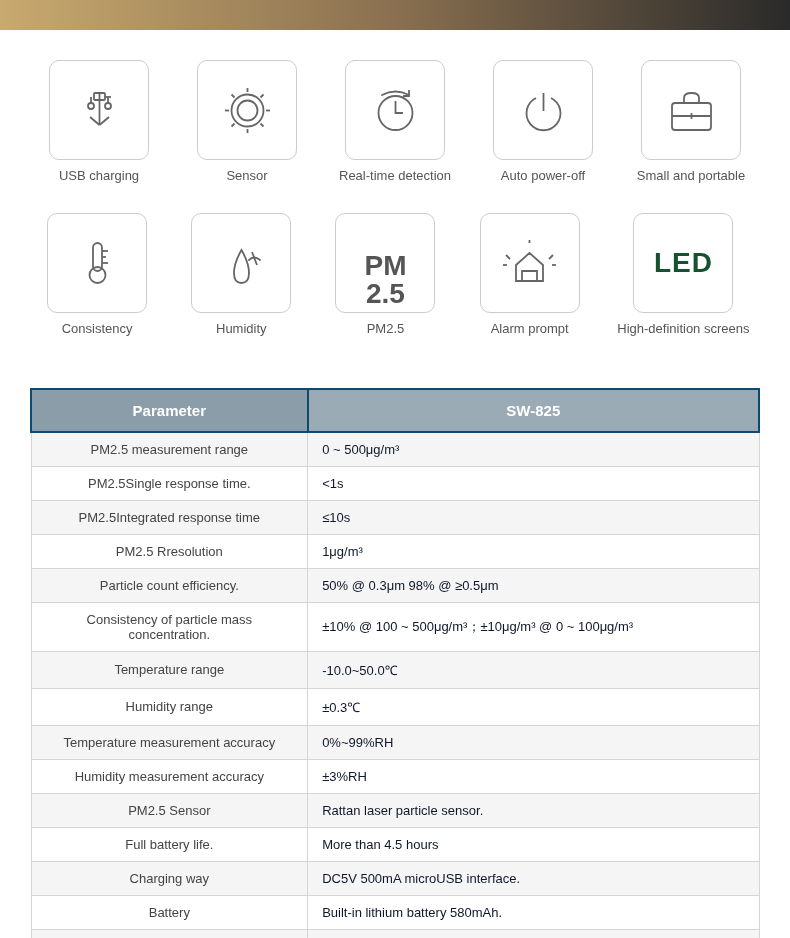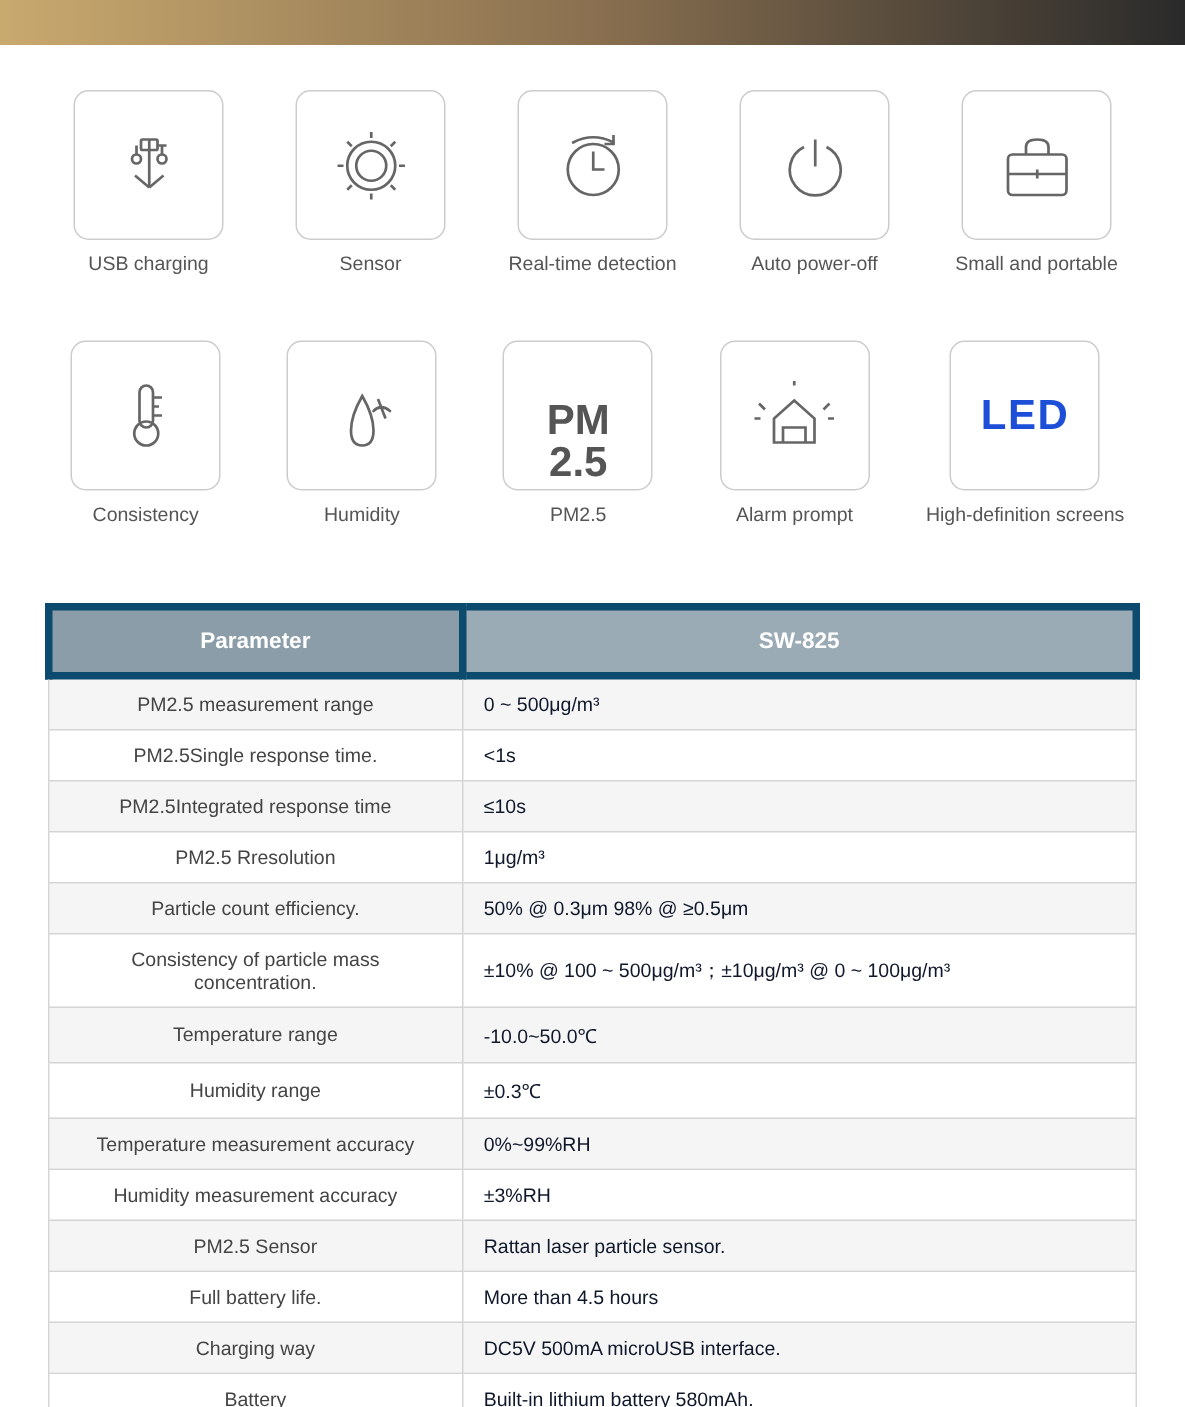--- a/index.html
+++ b/index.html
@@ -14,21 +14,21 @@
     .top-banner {
       width: 100%;
       height: 30px;
       background: linear-gradient(to right, #c8a96e, #8a7050, #2a2a2a);
     }
 
     .features-section {
       padding: 30px 40px 20px 40px;
       display: flex;
       flex-direction: column;
-      gap: 22px;
+      gap: 8px;
     }
 
     .features-row {
       display: flex;
       justify-content: center;
       gap: 30px;
       align-items: flex-start;
     }
 
     .feature-item {
@@ -70,21 +70,21 @@
       font-weight: bold;
       color: #555;
       line-height: 1;
       text-align: center;
       margin-top: 34px;
     }
 
     .led-text {
       font-size: 28px;
       font-weight: bold;
-      color: #1d4ed8;
+      color: #14532d;
       letter-spacing: 1px;
     }
 
     
     .table-section {
       padding: 20px 30px 20px 30px;
       margin-top: 10px;
     }
 
     table {
@@ -92,21 +92,21 @@
       border-collapse: collapse;
       border: 1.5px solid #bbb;
     }
 
     thead tr th {
       background: #9aabb5;
       color: #fff;
       padding: 12px 16px;
       font-size: 15px;
       font-weight: bold;
-      border: 5px solid #0c4a6e;
+      border: 2px solid #0c4a6e;
       text-align: center;
     }
 
     thead tr th:first-child {
       background: #8a9da8;
       width: 38%;
     }
 
     thead tr th:last-child {
       width: 62%;

